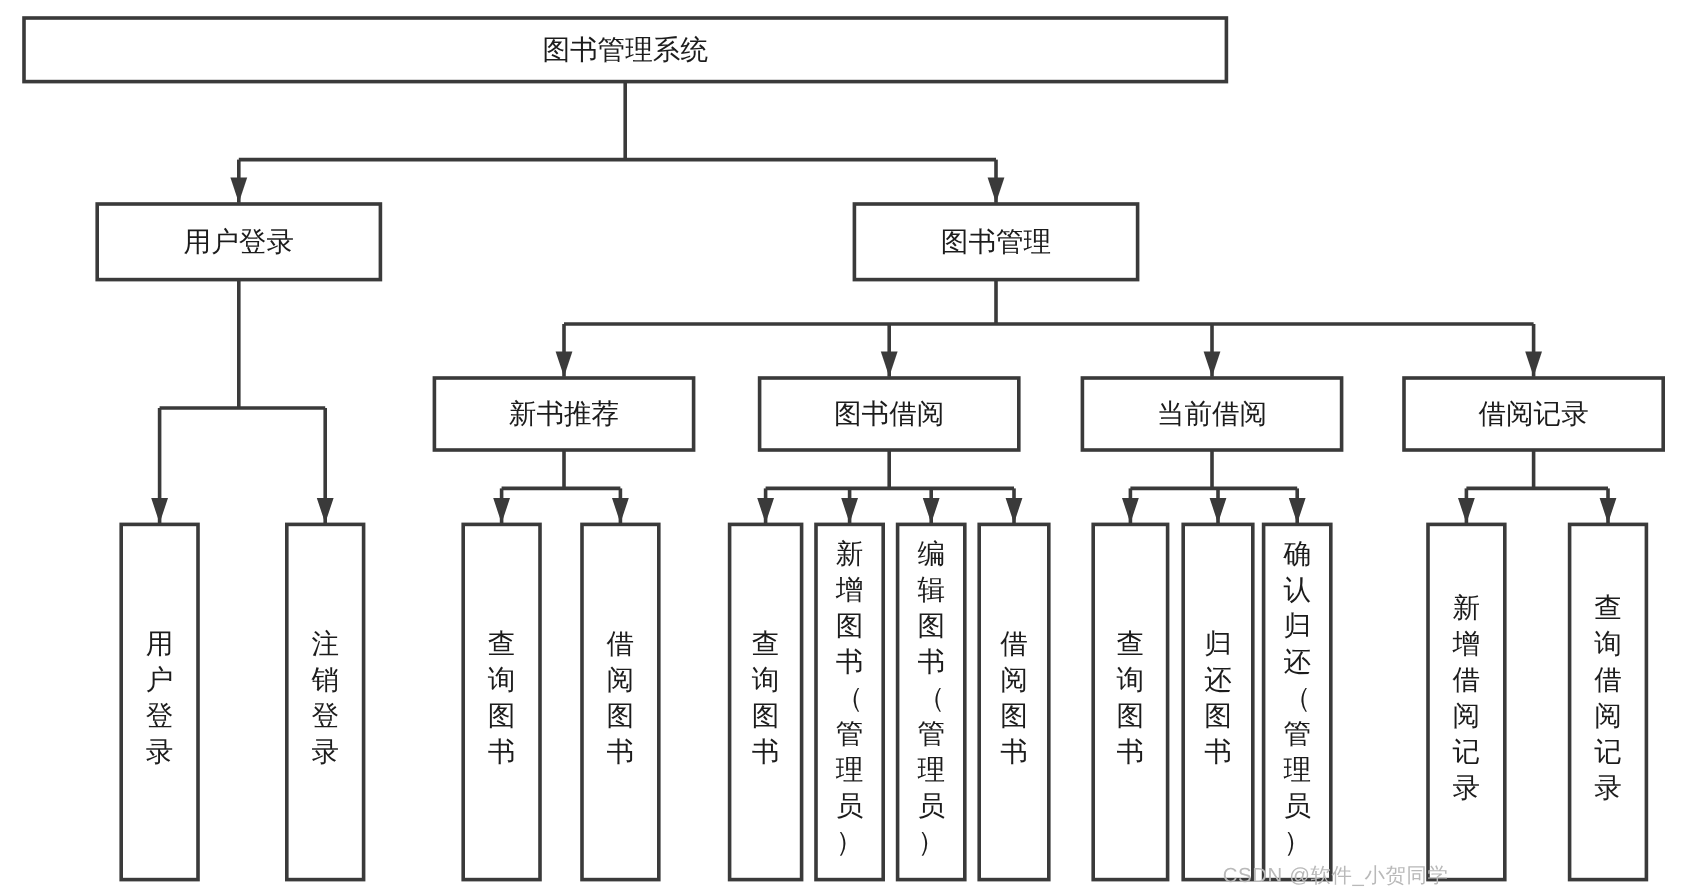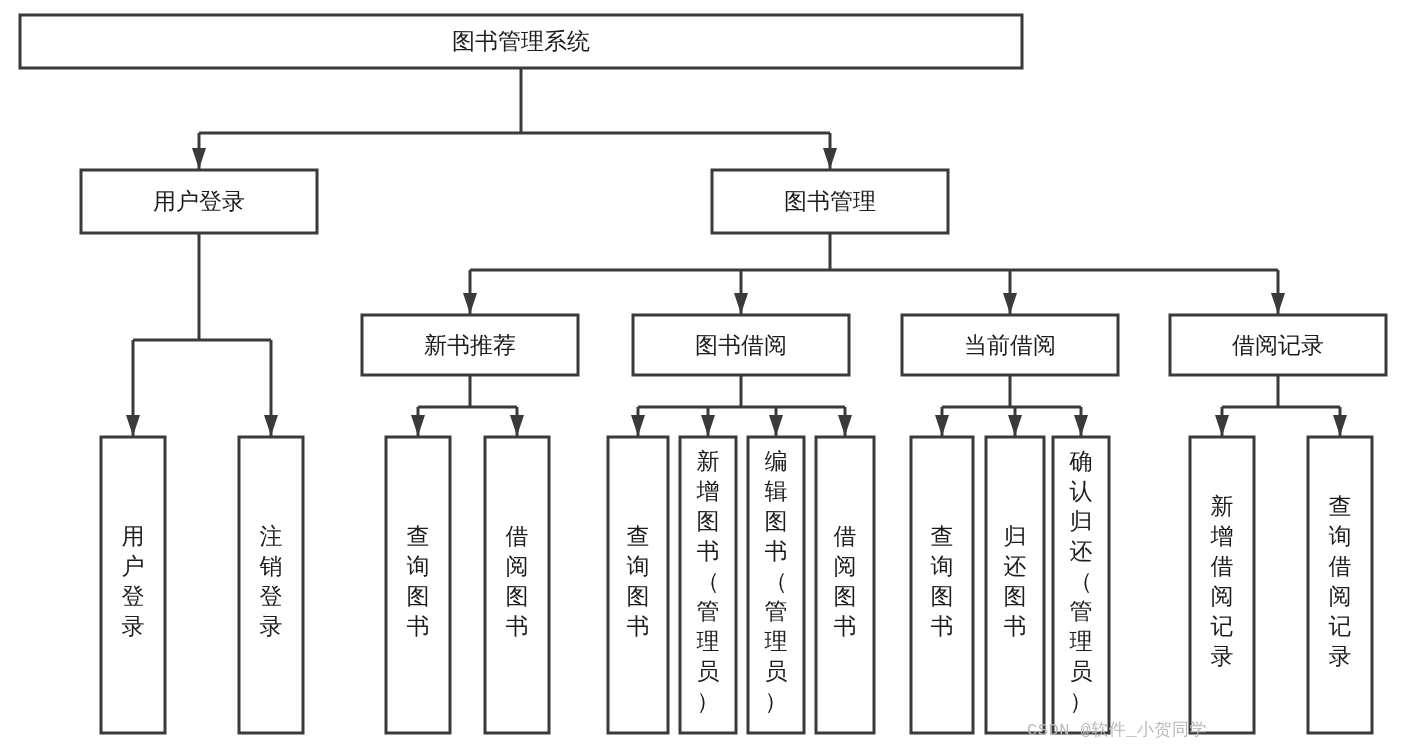--- a/index.html
+++ b/index.html
@@ -52,21 +52,21 @@
   .node-label-v {
     font-family: "DejaVu Sans", "Liberation Sans", sans-serif;
     font-size: 23px;
     fill: #1c1c1c;
     text-anchor: middle;
   }
   .watermark {
     position: absolute;
     right: 12px;
     bottom: 6px;
-    font-family: Liberation Mono, monospace;
+    font-family: Liberation Sans, sans-serif;
     font-size: 17px;
     color: #b9b9b9;
     letter-spacing: 0.5px;
     white-space: nowrap;
     user-select: none;
   }
 </style>
 </head>
 <body>
 

